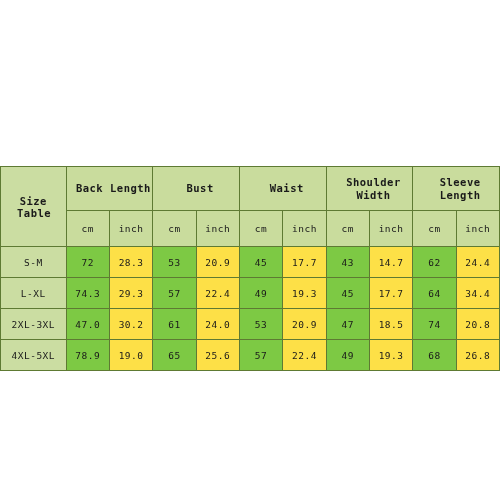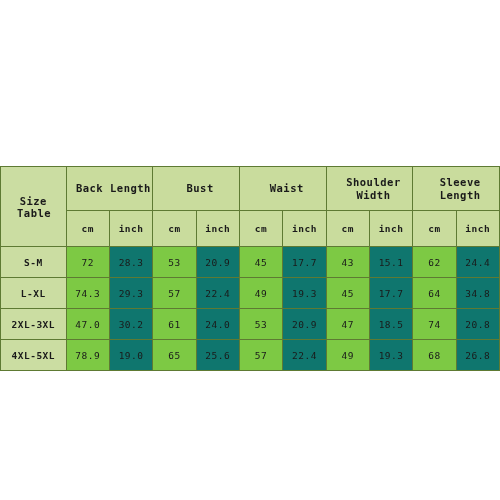--- a/index.html
+++ b/index.html
@@ -58,40 +58,40 @@
     font-weight: bold;
     text-align: center;
     padding: 16px;
   }
 
   
   td.hdr-unit {
     background: #c9dc9d;
     height: 33px;
     font-size: 9.5px;
-    font-weight: bold;
+    font-weight: normal;
   }
 
   
   td.row-label {
     background: #cbdda2;
     height: 28px;
     font-size: 9.5px;
-    font-weight: bold;
+    font-weight: normal;
   }
 
   td.cell-cm {
     background: #7dc944;
     height: 28px;
     font-size: 9.5px;
     font-weight: normal;
   }
 
   td.cell-inch {
-    background: #0f766e;
+    background: #fde047;
     height: 28px;
     font-size: 9.5px;
     font-weight: normal;
   }
 
   .col-label  { width: 56px; }
   .col-data   { width: 37px; }
 </style>
 </head>
 <body>
@@ -139,37 +139,37 @@
 
         <tr>
           <td class="row-label">S-M</td>
           <td class="cell-cm">72</td>
           <td class="cell-inch">28.3</td>
           <td class="cell-cm">53</td>
           <td class="cell-inch">20.9</td>
           <td class="cell-cm">45</td>
           <td class="cell-inch">17.7</td>
           <td class="cell-cm">43</td>
-          <td class="cell-inch">15.1</td>
+          <td class="cell-inch">14.7</td>
           <td class="cell-cm">62</td>
           <td class="cell-inch">24.4</td>
         </tr>
 
         <tr>
           <td class="row-label">L-XL</td>
           <td class="cell-cm">74.3</td>
           <td class="cell-inch">29.3</td>
           <td class="cell-cm">57</td>
           <td class="cell-inch">22.4</td>
           <td class="cell-cm">49</td>
           <td class="cell-inch">19.3</td>
           <td class="cell-cm">45</td>
           <td class="cell-inch">17.7</td>
           <td class="cell-cm">64</td>
-          <td class="cell-inch">34.8</td>
+          <td class="cell-inch">34.4</td>
         </tr>
 
         <tr>
           <td class="row-label">2XL-3XL</td>
           <td class="cell-cm">47.0</td>
           <td class="cell-inch">30.2</td>
           <td class="cell-cm">61</td>
           <td class="cell-inch">24.0</td>
           <td class="cell-cm">53</td>
           <td class="cell-inch">20.9</td>

